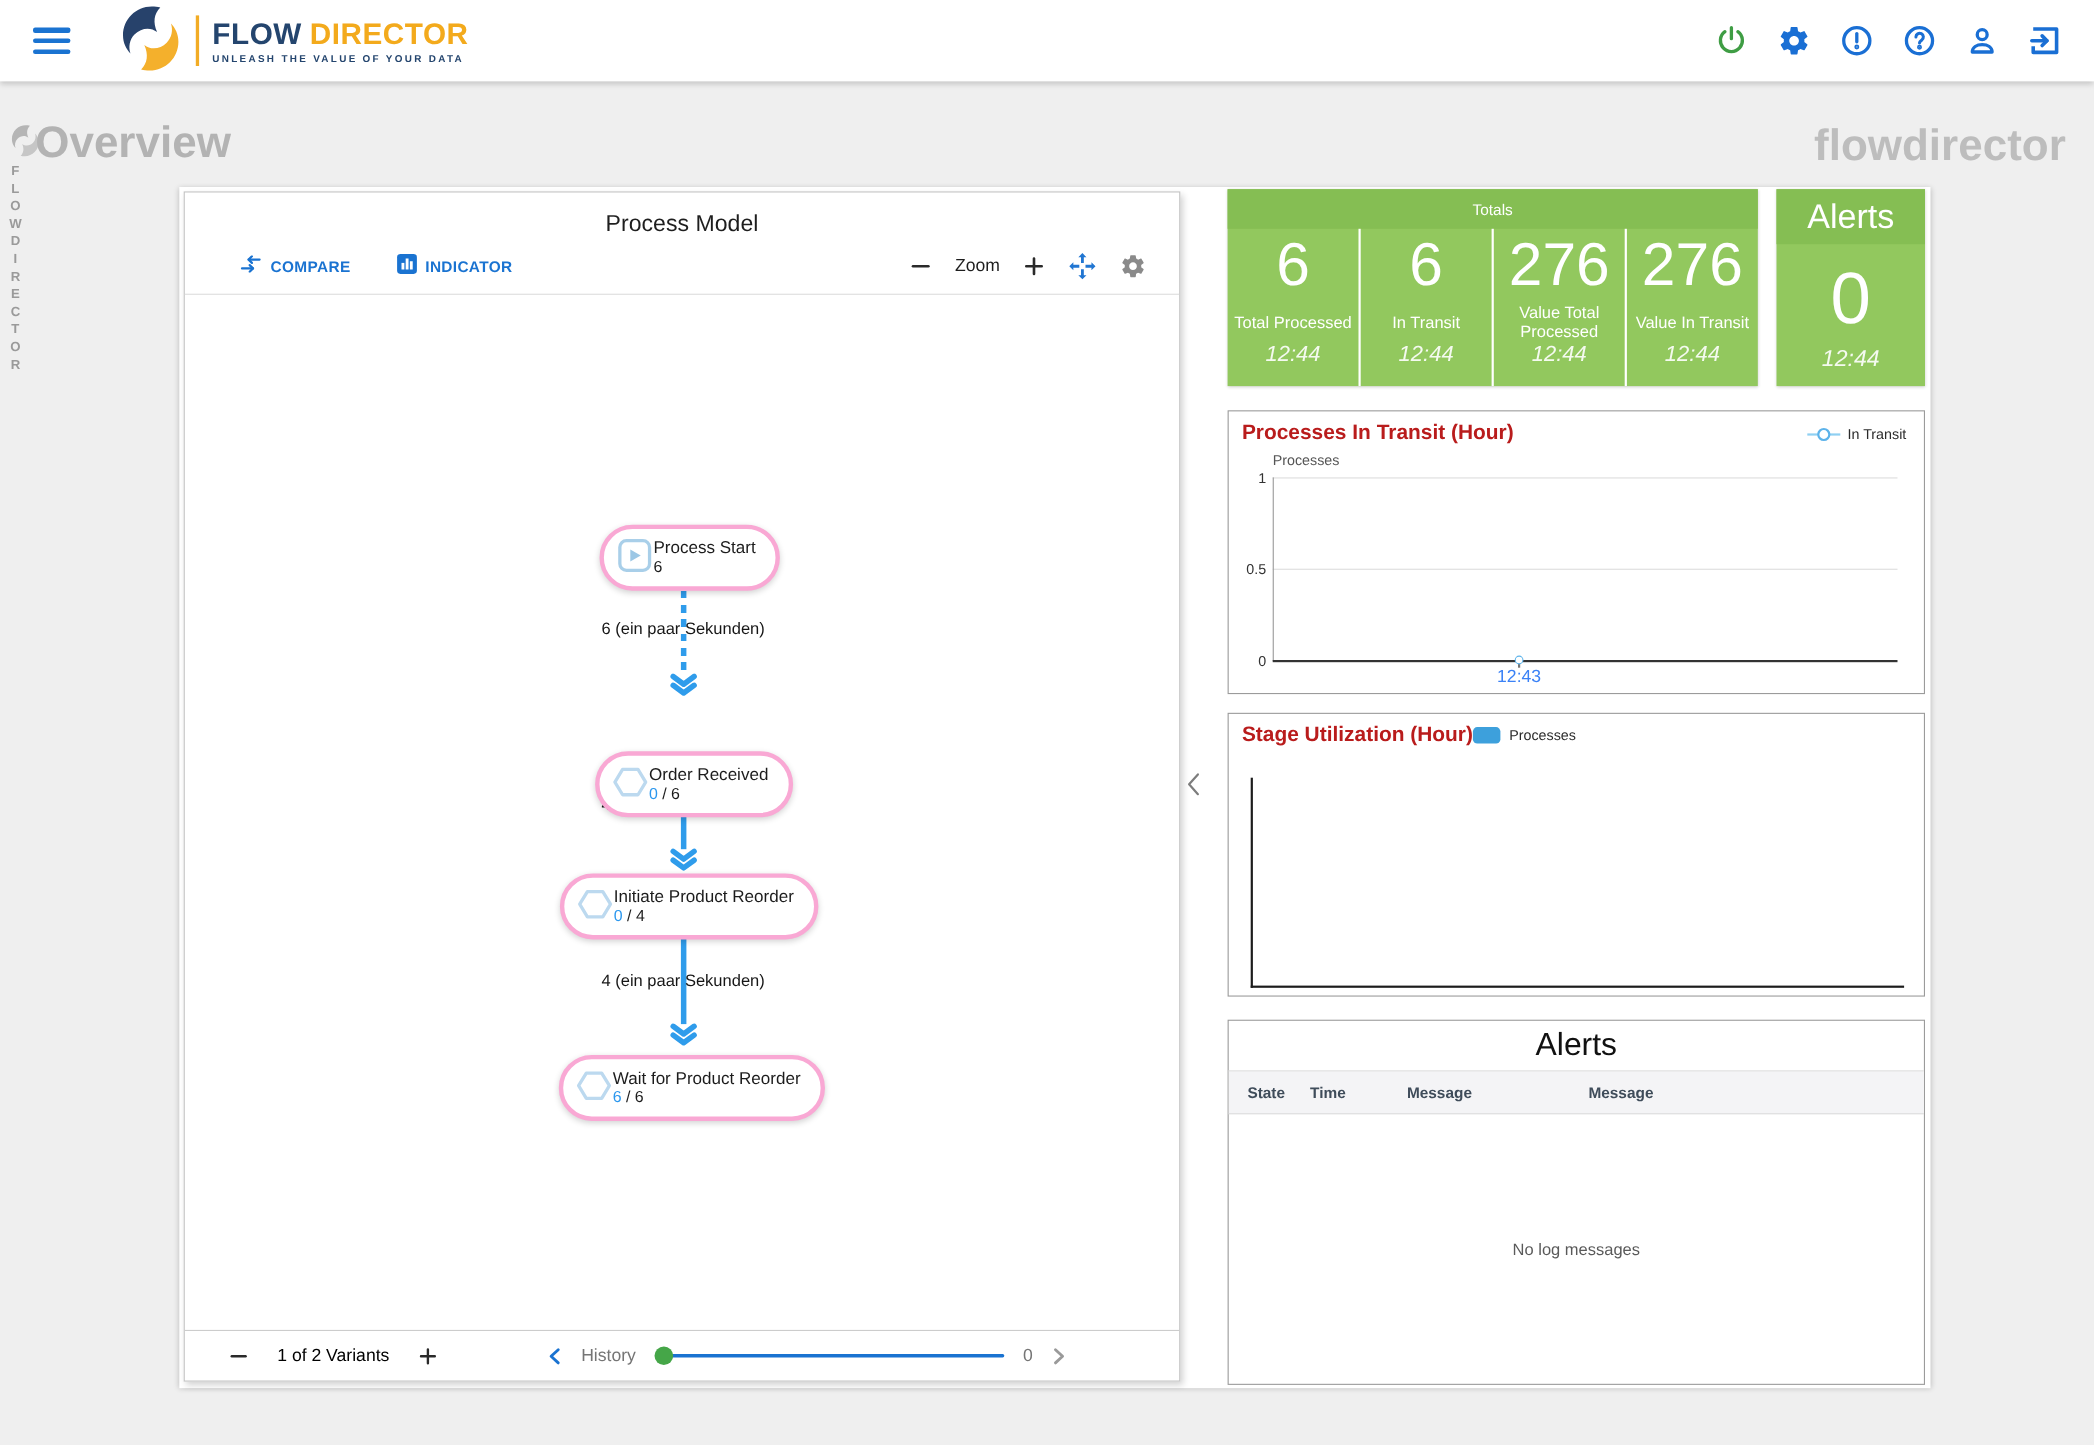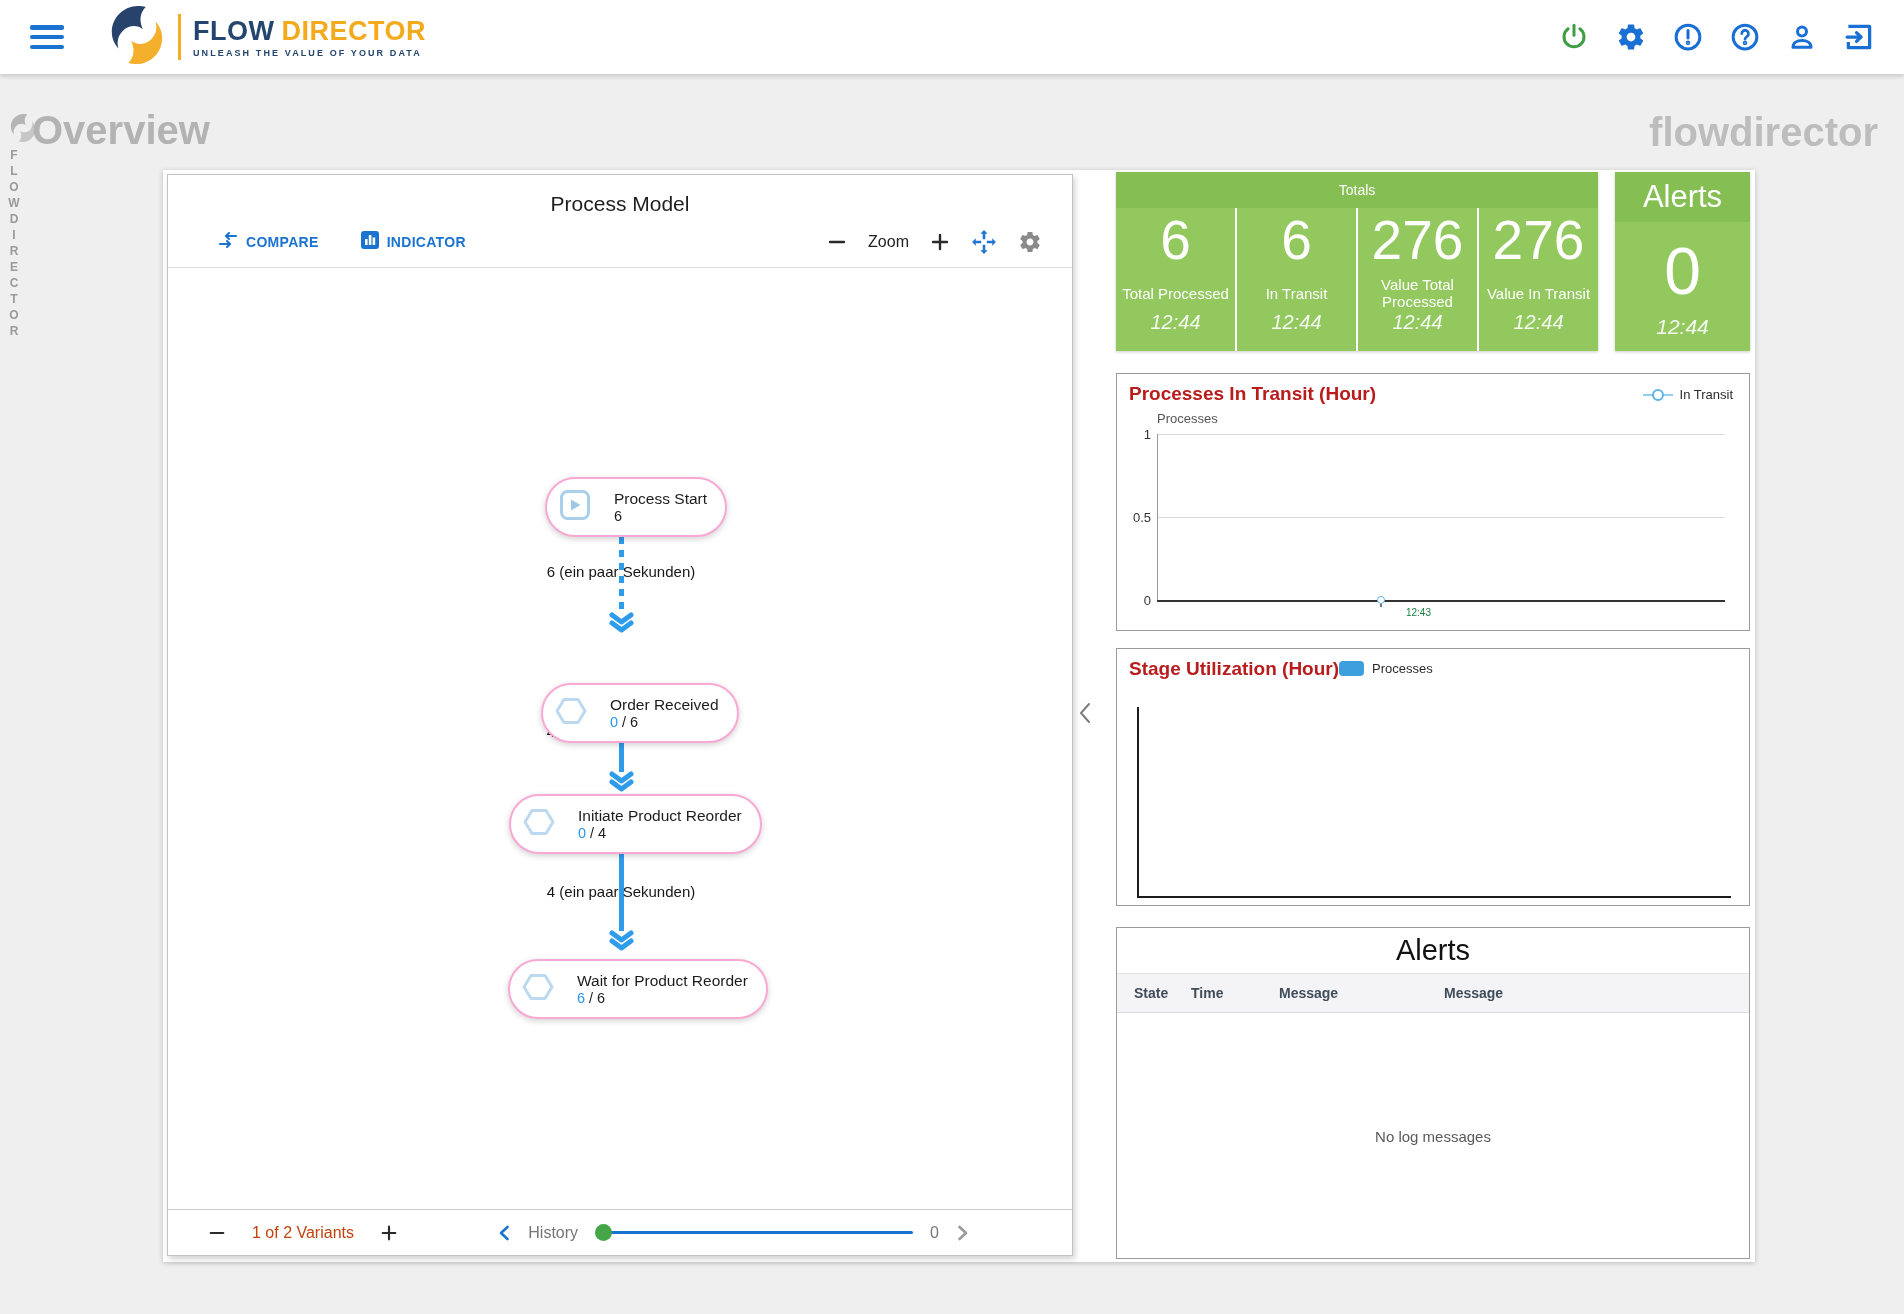--- a/index.html
+++ b/index.html
@@ -37,36 +37,36 @@
              border:1px solid #c3c3c3; box-shadow:2px 3px 6px rgba(0,0,0,.18); }
   .pm-title { text-align:center; padding-top:17px; font-size:21px; color:#1e1e1e; }
   .pm-toolbar { display:flex; align-items:center; height:52px; padding:0 30px 0 50px; border-bottom:1px solid #ddd; }
   .tb-btn { display:flex; align-items:center; gap:8px; color:#1a73d1; font-size:14px; font-weight:bold;
             letter-spacing:.3px; cursor:pointer; margin-right:42px; }
   .zoom-group { margin-left:auto; display:flex; align-items:center; gap:21px; }
   .zoom-label { font-size:16px; color:#1e1e1e; }
   .icon-btn { cursor:pointer; display:flex; align-items:center; }
 
   
-  .flow-node { position:absolute; display:flex; align-items:center; gap:23px; background:#fff;
-               border:2px solid #f9a8d4; border-radius:32px; box-shadow:0 2px 6px rgba(0,0,0,.18);
+  .flow-node { position:absolute; display:flex; align-items:center; gap:1px; background:#fff;
+               border:4px solid #f9a8d4; border-radius:32px; box-shadow:0 2px 6px rgba(0,0,0,.18);
                padding:0 18px 0 12px; height:60px; cursor:pointer; }
   .flow-node .nl { font-size:15.5px; color:#1c1c1c; line-height:19px; }
   .flow-node .nc { font-size:14.5px; color:#1c1c1c; line-height:17px; }
   .flow-node .nc .active { color:#2b97ee; }
   .flow-node .nc .sep { margin:0 4px; }
   .conn { position:absolute; width:5px; left:451px; background:#2f9ceb; }
   .conn.dashed { background:repeating-linear-gradient(to bottom,#2f9ceb 0 7px,transparent 7px 13px); }
   .edge-label { position:absolute; width:300px; left:303px; text-align:center; font-size:15px; color:#161616; background:transparent; }
   .arrowhead { position:absolute; left:441px; }
 
   .pm-footer { position:absolute; left:0; bottom:0; width:100%; height:46px; border-top:1px solid #ccc;
                display:flex; align-items:center; padding:0 40px; }
   .variants-group { display:flex; align-items:center; gap:26px; }
-  .variants-label { font-size:16px; color:#c2410c; }
+  .variants-label { font-size:16px; color:#000000; }
   .history-group { margin-left:auto; margin-right:62px; display:flex; align-items:center; gap:17px; }
   .history-label { font-size:16px; color:#757575; }
   .slider { position:relative; width:318px; height:18px; cursor:pointer; }
   .slider .track { position:absolute; left:8px; right:0; top:7.5px; height:3px; background:#1a73d1; border-radius:2px; }
   .slider .knob { position:absolute; left:0; top:0; width:17px; height:17px; border-radius:50%; background:#45a648; }
   .history-value { font-size:16px; color:#757575; }
 
   .collapse-chevron { position:absolute; left:915px; top:532px; cursor:pointer; }
 
   
@@ -92,21 +92,21 @@
   .legend1 { position:absolute; right:16px; top:13px; display:flex; align-items:center; gap:7px; }
   .legend1 .lmark { position:relative; width:30px; height:12px; }
   .legend1 .lmark .lline { position:absolute; left:0; right:0; top:5px; height:2px; background:#8fd0f2; }
   .legend1 .lmark .lcirc { position:absolute; left:9px; top:0; width:12px; height:12px; border:2px solid #5db3ea; border-radius:50%; background:#fff; }
   .legend1 .ltext, .legend2 .ltext { font-size:13px; color:#2b2b2b; }
   .ylab { position:absolute; left:40px; top:37px; font-size:13px; color:#555; }
   .gridline { position:absolute; left:40px; right:24px; height:1px; background:#ddd; }
   .xaxis1 { position:absolute; left:40px; right:24px; top:226px; height:2px; background:#333; }
   .yaxis1 { position:absolute; left:40px; top:60px; height:167px; width:1px; background:#999; }
   .ytick { position:absolute; width:32px; text-align:right; font-size:13px; color:#333; }
-  .xtick1 { position:absolute; left:214px; width:100px; text-align:right; top:233px; font-size:10px; color:#15803d; }
+  .xtick1 { position:absolute; left:214px; width:100px; text-align:center; top:233px; font-size:16px; color:#3b82f6; }
   .datapoint { position:absolute; left:260px; top:222px; width:8px; height:8px; border:1.5px solid #5db3ea; border-radius:50%; background:#fff; }
   .dptick { position:absolute; left:263px; top:228px; width:1.5px; height:5px; background:#777; }
 
   .legend2 { position:absolute; left:222px; top:12px; display:flex; align-items:center; gap:8px; }
   .legend2 .swatch { width:25px; height:15px; border-radius:4px; background:#3da0dc; }
   .yaxis2 { position:absolute; left:20px; top:58px; width:2px; height:191px; background:#1c1c1c; }
   .xaxis2 { position:absolute; left:20px; right:18px; top:247px; height:2px; background:#1c1c1c; }
 
   .table-card { position:absolute; left:953px; top:757px; width:634px; height:332px; background:#fff; border:1px solid #9b9b9b; }
   .table-title { height:45px; display:flex; align-items:center; justify-content:center; font-size:29px; color:#111; }

